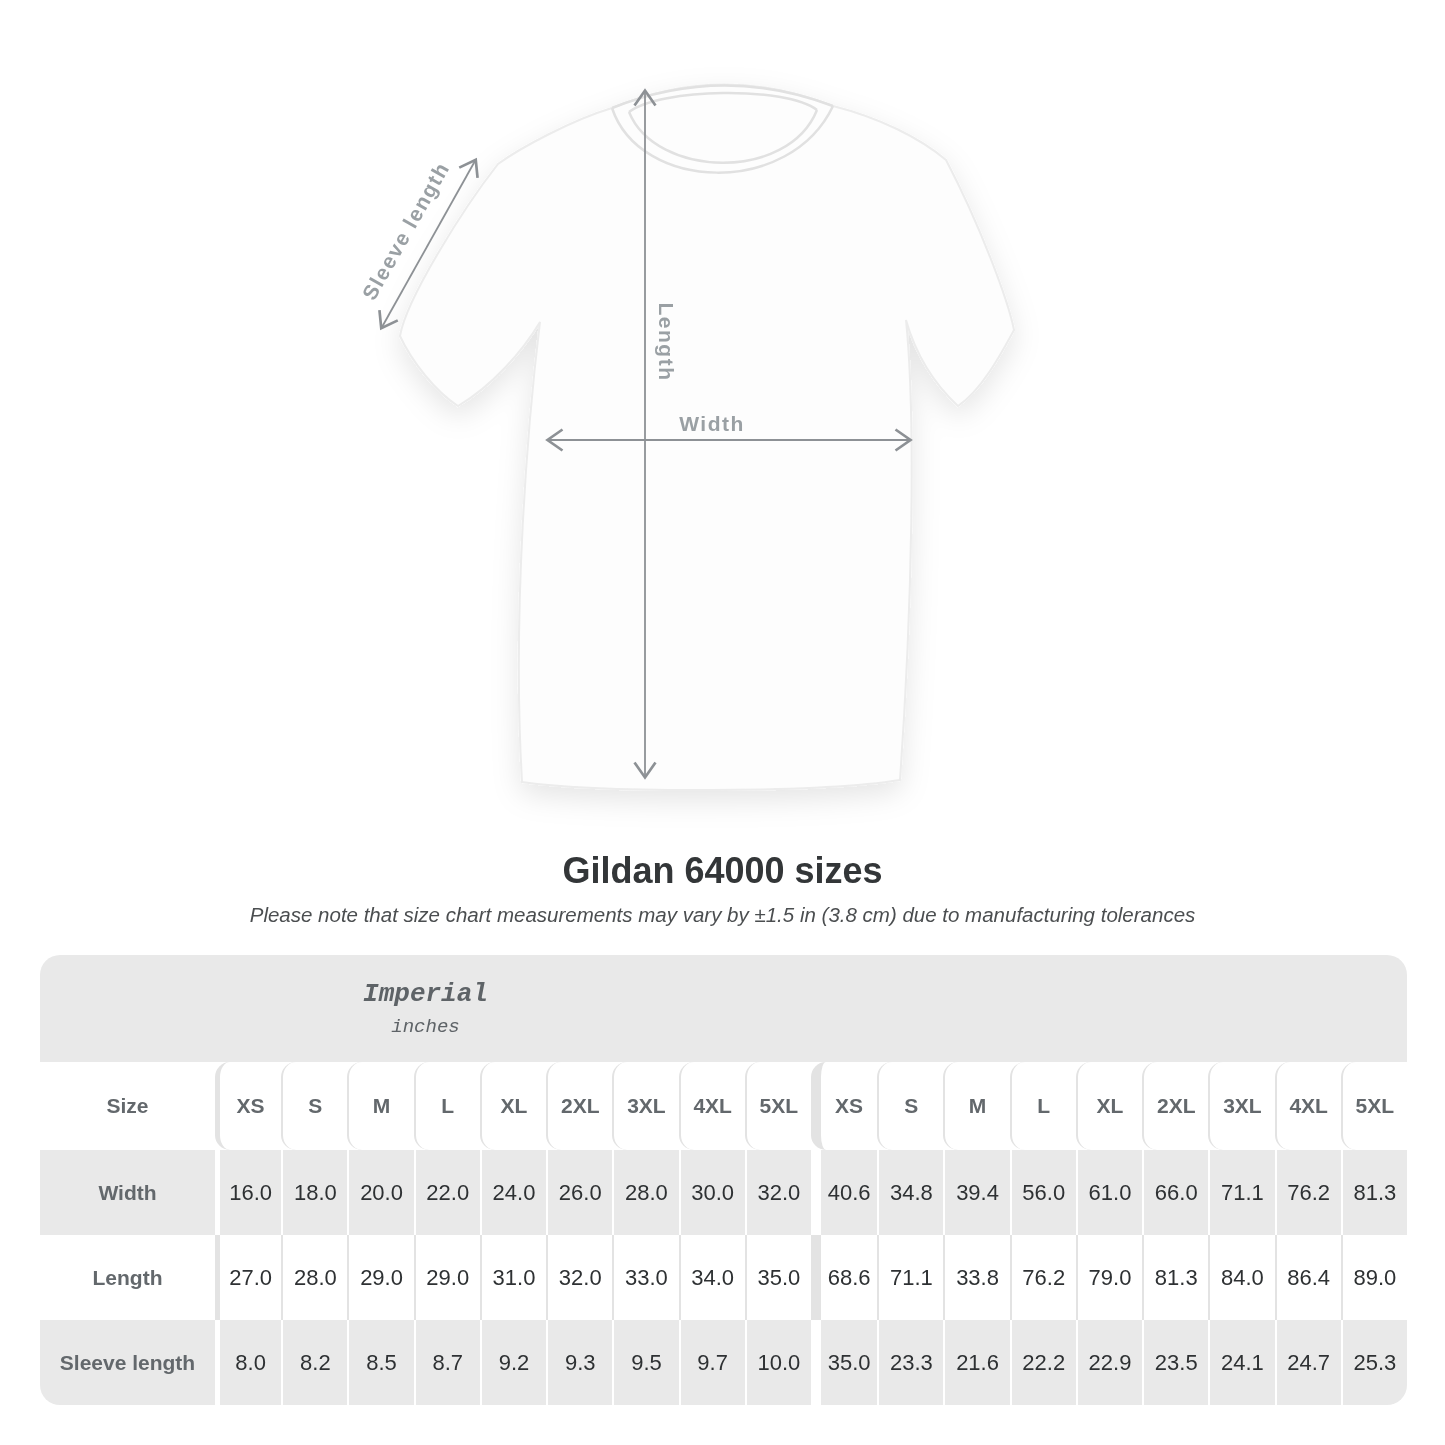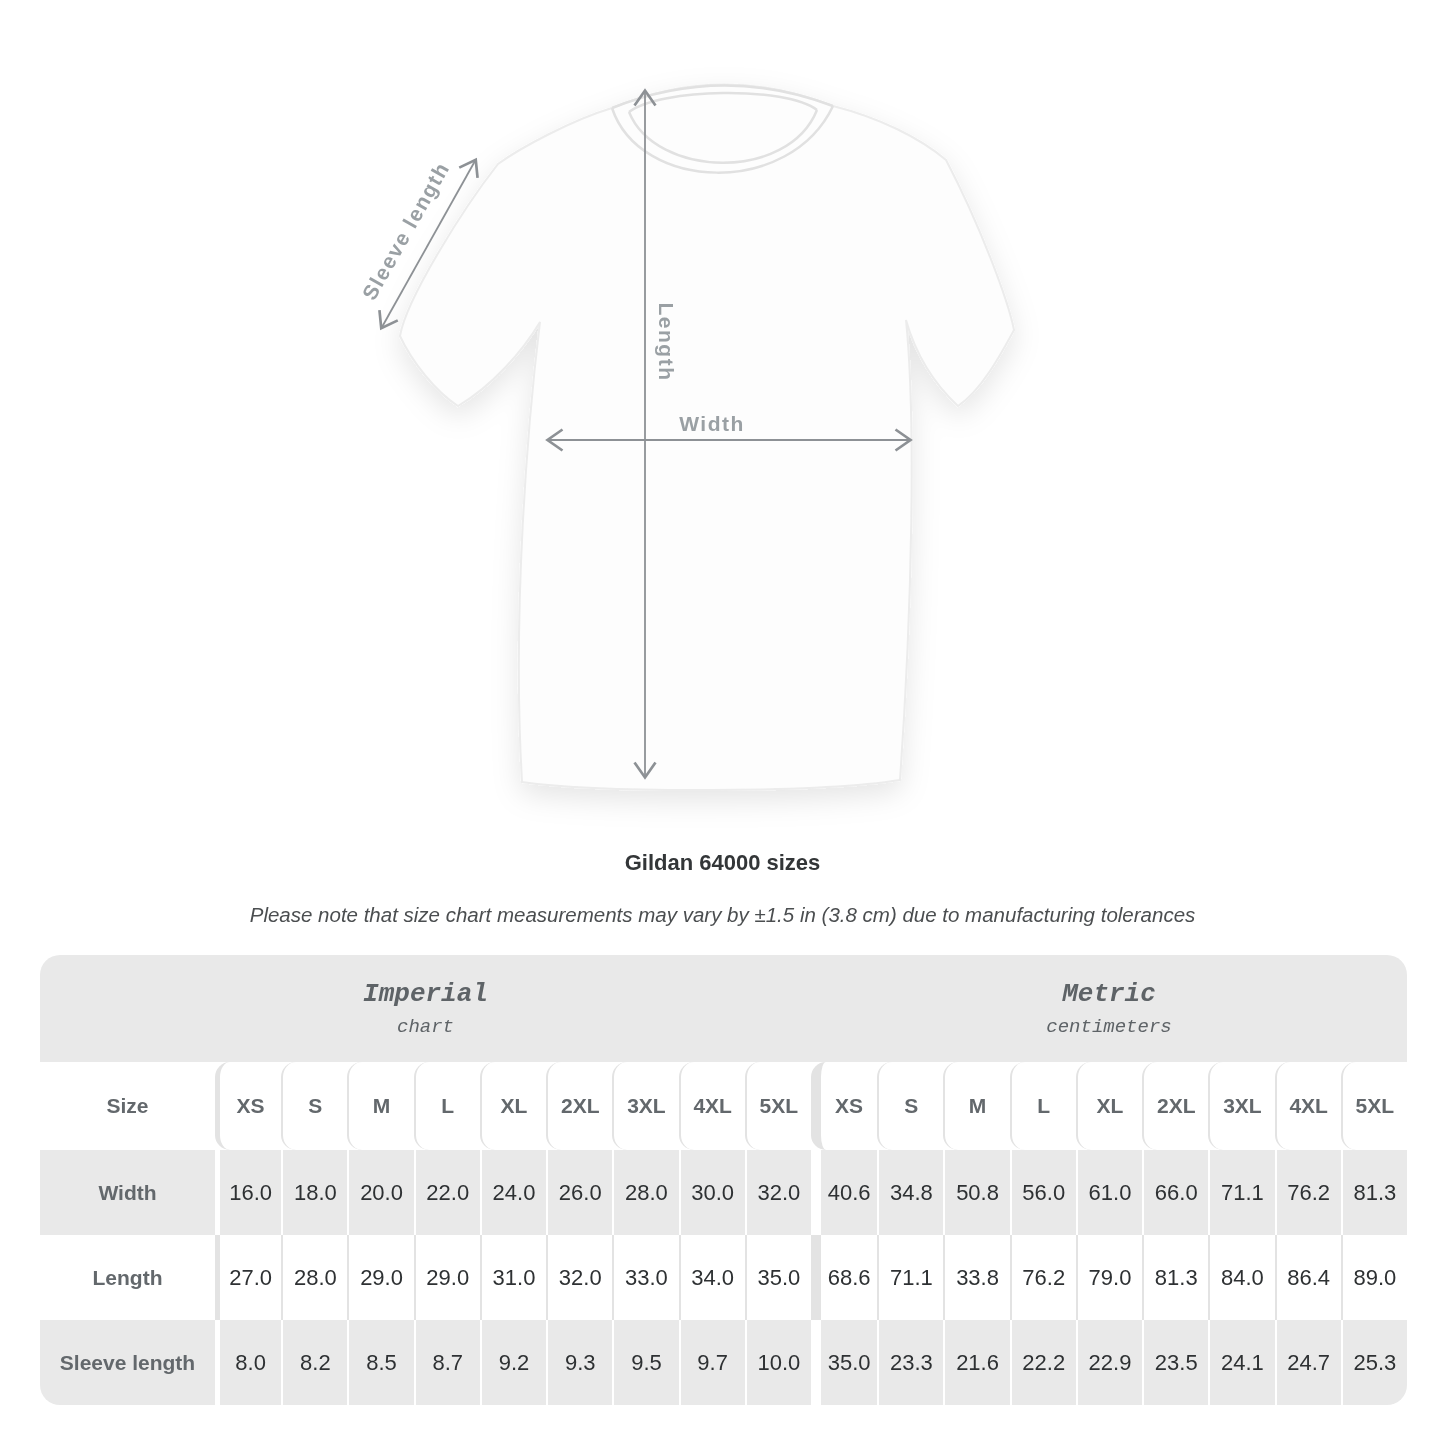--- a/index.html
+++ b/index.html
@@ -11,21 +11,21 @@
   .diagram-svg{position:absolute;left:0;top:0;width:1445px;height:1445px;pointer-events:none;}
   .measure-label{
     position:absolute;transform:translate(-50%,-50%);
     font-weight:bold;font-size:21px;color:#9aa0a4;letter-spacing:1.5px;white-space:nowrap;
   }
   .measure-label.rot-sleeve{transform:translate(-50%,-50%) rotate(-60.5deg);}
   .measure-label.rot-length{transform:translate(-50%,-50%) rotate(90deg);}
   
   .title{
     position:absolute;left:0;top:850px;width:1445px;text-align:center;
-    font-size:22px;font-weight:bold;color:#333638;
+    font-size:36px;font-weight:bold;color:#333638;
   }
   .subtitle{
     position:absolute;left:0;top:903px;width:1445px;text-align:center;
     font-size:20.5px;font-style:italic;color:#4b4e50;
   }
   
   .size-table{
     position:absolute;left:40px;top:955px;width:1367px;
     border-radius:20px;overflow:hidden;
   }
@@ -104,25 +104,21 @@
   <div class="measure-label rot-length" style="left:666px;top:342px;">Length</div>
   <div class="measure-label" style="left:712px;top:424px;">Width</div>
 
   <div class="title">Gildan 64000 sizes</div>
   <div class="subtitle">Please note that size chart measurements may vary by ±1.5 in (3.8 cm) due to manufacturing tolerances</div>
 
   <div class="size-table">
     <div class="band">
       <div class="band-cell imp">
         <div class="grp-name">Imperial</div>
-        <div class="grp-unit">chart</div>
-      </div>
-      <div class="band-cell met">
-        <div class="grp-name">Metric</div>
-        <div class="grp-unit">centimeters</div>
+        <div class="grp-unit">inches</div>
       </div>
     </div>
     <div id="table-rows">
         <div class="trow rw r-size">
           <div class="cell lab">Size</div>
           <div class="cell head g1">XS</div>
           <div class="cell head">S</div>
           <div class="cell head">M</div>
           <div class="cell head">L</div>
           <div class="cell head">XL</div>
@@ -146,21 +142,21 @@
           <div class="cell ">18.0</div>
           <div class="cell ">20.0</div>
           <div class="cell ">22.0</div>
           <div class="cell ">24.0</div>
           <div class="cell ">26.0</div>
           <div class="cell ">28.0</div>
           <div class="cell ">30.0</div>
           <div class="cell ">32.0</div>
           <div class="cell g2">40.6</div>
           <div class="cell ">34.8</div>
-          <div class="cell ">50.8</div>
+          <div class="cell ">39.4</div>
           <div class="cell ">56.0</div>
           <div class="cell ">61.0</div>
           <div class="cell ">66.0</div>
           <div class="cell ">71.1</div>
           <div class="cell ">76.2</div>
           <div class="cell ">81.3</div>
         </div>
         <div class="trow rw r-length">
           <div class="cell lab">Length</div>
           <div class="cell g1">27.0</div>

